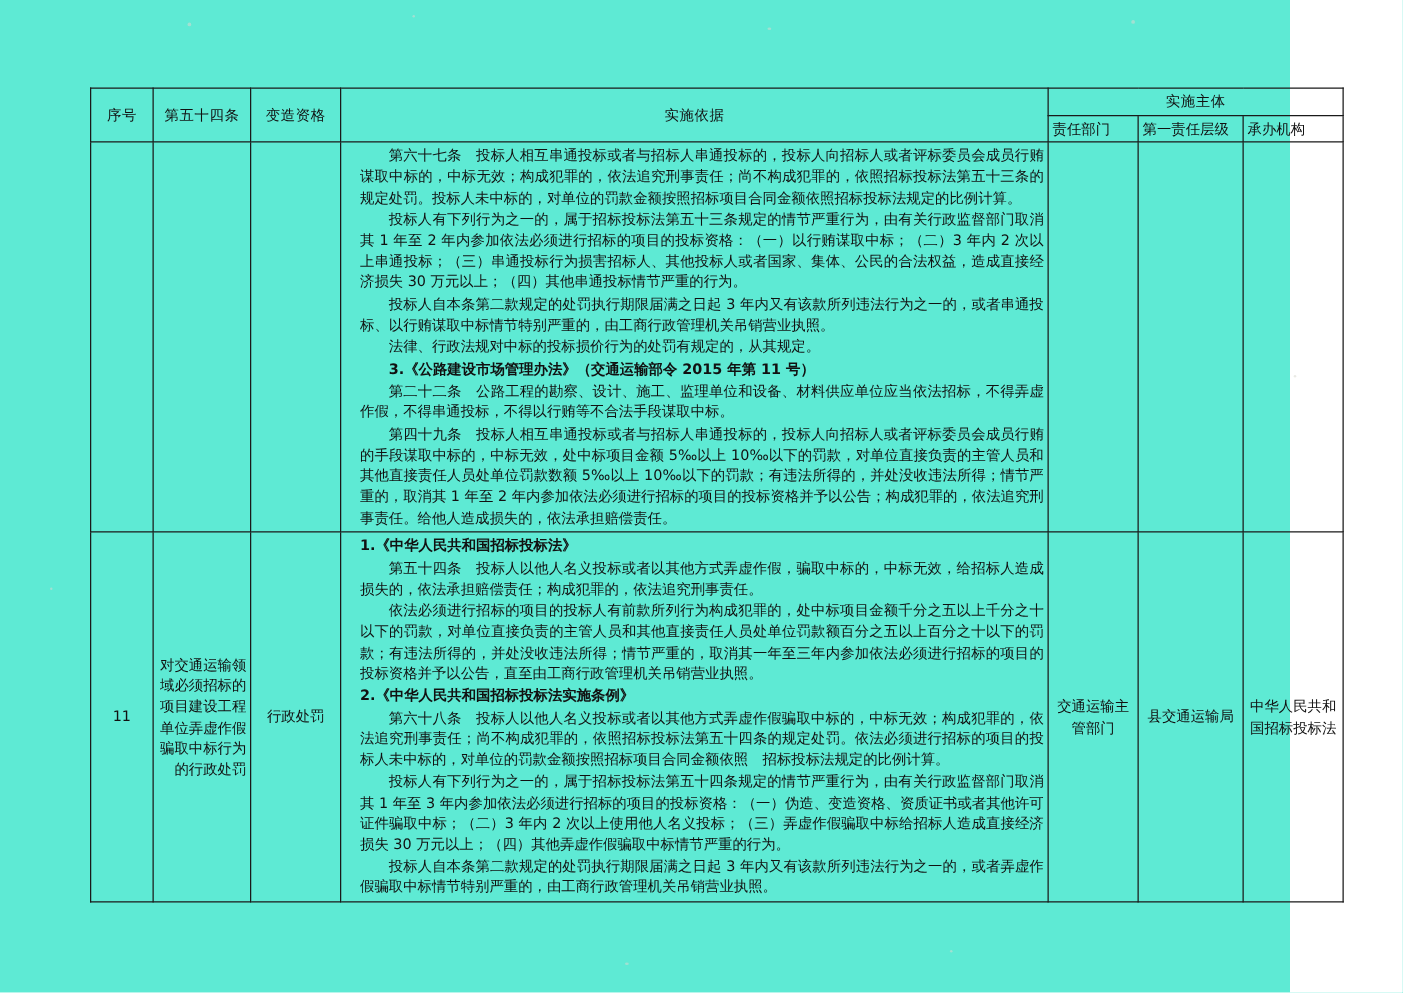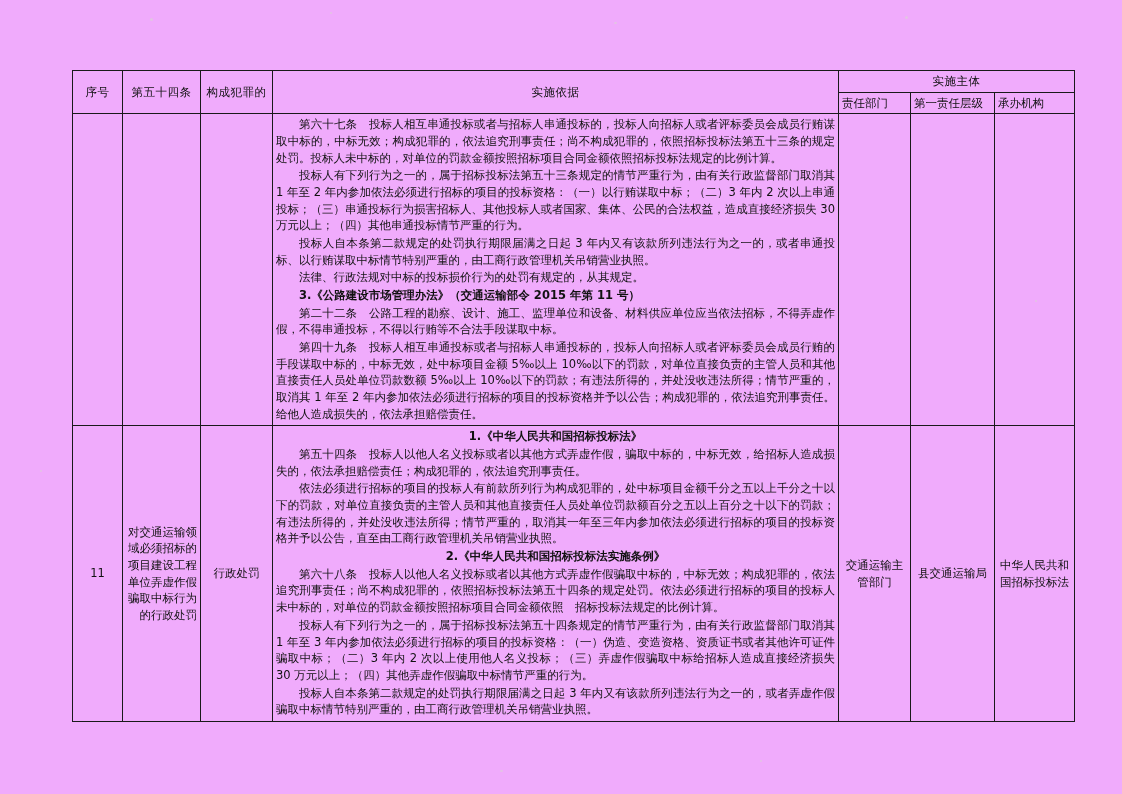--- a/index.html
+++ b/index.html
@@ -12,23 +12,23 @@
     height: 794px;
     font-family: "DejaVu Sans", "Liberation Sans", sans-serif;
     color: #111;
     position: relative;
     overflow: hidden;
   }
   
   .page {
     position: absolute;
     left: 0; top: 0;
-    width: 1122px;
+    width: 1032px;
     height: 794px;
-    background: #f0abfc;
+    background: #5eead4;
   }
   .speck {
     position: absolute;
     background: #d8d8cf;
     border-radius: 50%;
     opacity: .55;
   }
   table.doc {
     position: absolute;
     left: 72px;
@@ -76,33 +76,32 @@
     font-size: 12px;
     line-height: 1.45;
   }
   .basis {
     text-align: justify;
     font-size: 11.3px;
     line-height: 1.5;
     padding: 3px 6px 4px 6px;
   }
   .basis p {
-    margin: 0 0 1px 0;
+    margin: 0 0 1px 12px;
     text-indent: 2em;
   }
   .basis p.noind {
     text-indent: 2em;
   }
   .basis p.law {
     font-weight: bold;
     text-indent: 2em;
   }
   .basis p.lawc {
     font-weight: bold;
-    text-align: center;
     text-indent: 0;
   }
 </style>
 </head>
 <body>
 
 <div class="page">
 
   <div class="speck" style="left:150px;top:18px;width:3px;height:3px;"></div>
   <div class="speck" style="left:330px;top:12px;width:2px;height:2px;"></div>
@@ -120,21 +119,21 @@
         <col class="c-type">
         <col class="c-basis">
       <col class="c-dept">
         <col class="c-level">
         <col class="c-org">
     </colgroup>
     <thead>
       <tr>
         <th class="hdr" rowspan="2">序号</th>
         <th class="hdr" rowspan="2">第五十四条</th>
-        <th class="hdr" rowspan="2">构成犯罪的</th>
+        <th class="hdr" rowspan="2">变造资格</th>
         <th class="hdr" rowspan="2">实施依据</th>
         <th class="hdr" colspan="3">实施主体</th>
       </tr>
       <tr>
         <th class="hdr-sub">责任部门</th>
         <th class="hdr-sub">第一责任层级</th>
         <th class="hdr-sub">承办机构</th>
       </tr>
     </thead>
     <tbody>

